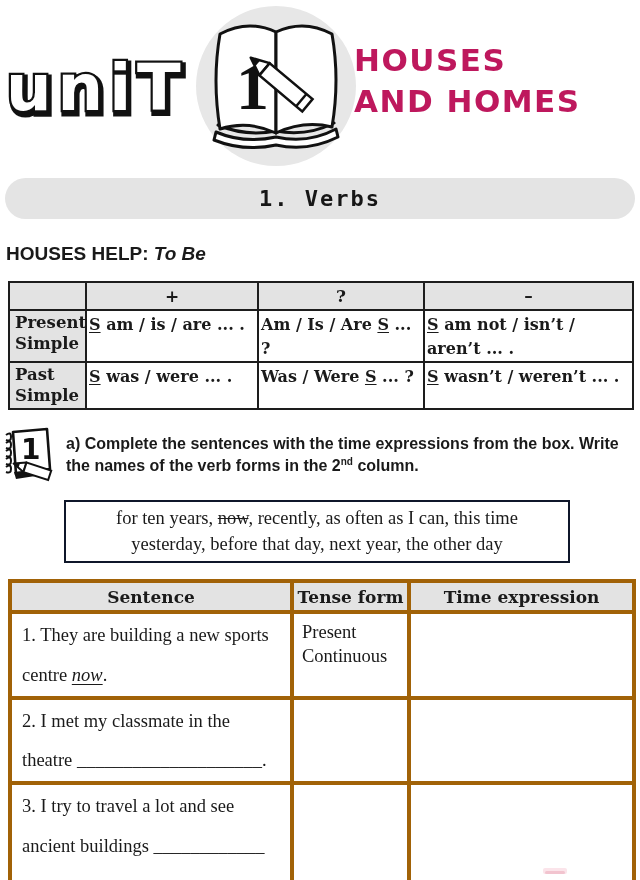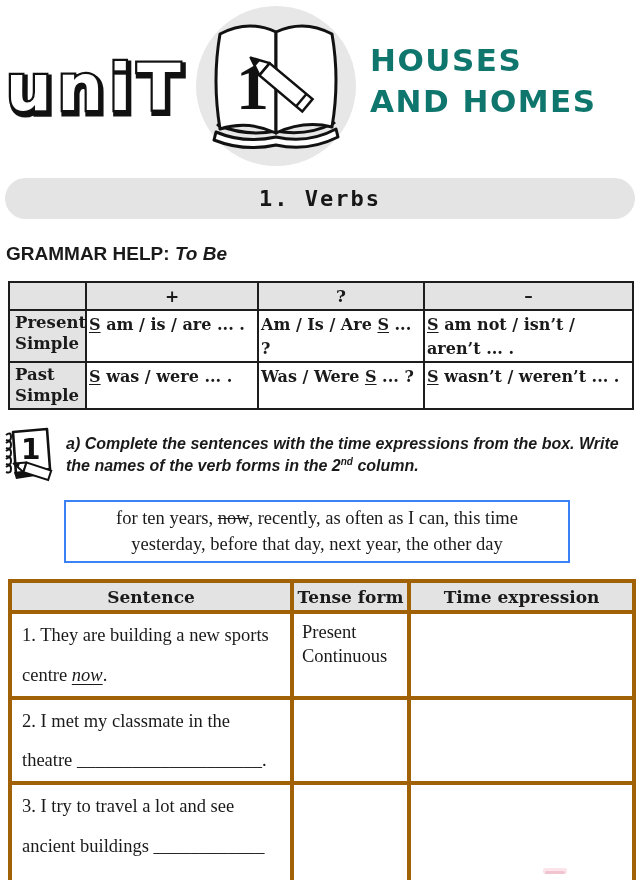--- a/index.html
+++ b/index.html
@@ -12,21 +12,21 @@
   .header{position:relative;height:170px;}
   .unit-svg{position:absolute;left:0px;top:36px;}
   .circle-badge{
     position:absolute;left:196px;top:6px;width:160px;height:160px;
     border-radius:50%;background:#e7e7e7;
   }
   .book-svg{position:absolute;left:4px;top:4px;}
   .main-title{
     position:absolute;left:354px;top:40px;
     font-family:"DejaVu Sans",sans-serif;font-weight:bold;
-    font-size:31px;line-height:1.32;letter-spacing:1.5px;color:#0f766e;margin-left:16px;
+    font-size:31px;line-height:1.32;letter-spacing:1.5px;color:#be185d;
   }
   
   .section-bar{
     margin:8px 5px 0 5px;height:41px;background:#e4e4e4;border-radius:21px;
     display:flex;align-items:center;justify-content:center;
     font-family:"DejaVu Sans Mono",monospace;font-weight:bold;
     font-size:22px;letter-spacing:2px;color:#161616;
   }
   
   .grammar-help{
@@ -46,25 +46,25 @@
   .gtable tbody tr:nth-child(1){height:46px;padding-left:38px;}
   .gtable tbody tr:nth-child(2){height:47px;}
   .seg-u{text-decoration:underline;text-underline-offset:2px;}
   .seg-s{text-decoration:line-through;}
   .seg-iu{font-style:italic;text-decoration:underline;text-underline-offset:3px;}
   
   .exercise-head{margin:16px 0 0 2px;display:flex;gap:10px;}
   .ex-icon{flex:0 0 54px;}
   .ex-instruction{
     font-family:"Liberation Sans",sans-serif;font-weight:bold;font-size:16px;
-    line-height:1.4;padding-top:7px;white-space:nowrap;font-style:italic;
+    line-height:1.4;padding-top:7px;white-space:nowrap;
   }
   .ex-instruction sup{font-size:10px;}
   .word-box{
-    margin:12px 0 0 64px;width:498px;border:2px solid #3b82f6;
+    margin:12px 0 0 64px;width:498px;border:2px solid #0f172a;
     text-align:center;font-size:18.5px;line-height:1.38;padding:4px 2px;
   }
   .word-box div{white-space:nowrap;}
   
   .etable{margin:16px 0 0 8px;width:624px;font-size:18.5px;}
   .etable th,.etable td{border:4px solid #a16207;}
   .etable thead th{background:#e3e3e3;height:25px;text-align:center;
     font-family:"DejaVu Serif",serif;font-weight:bold;font-size:17px;}
   .etable td{vertical-align:top;}
   .etable .sent{padding:2px 8px 0 10px;line-height:2.15;margin-left:34px;}
@@ -108,21 +108,21 @@
     <div>HOUSES</div>
     <div>AND HOMES</div>
   </div>
 </div>
 
 <div class="section-bar">
   <span>1. Verbs</span>
 </div>
 
 <div class="grammar-help">
-  <span>GRAMMAR HELP:</span>
+  <span>HOUSES HELP:</span>
   <span class="topic">To Be</span>
 </div>
 
 <table class="gtable">
   <colgroup>
       <col style="width:77px">
       <col style="width:172px">
       <col style="width:166px">
       <col style="width:209px">
     </colgroup>

